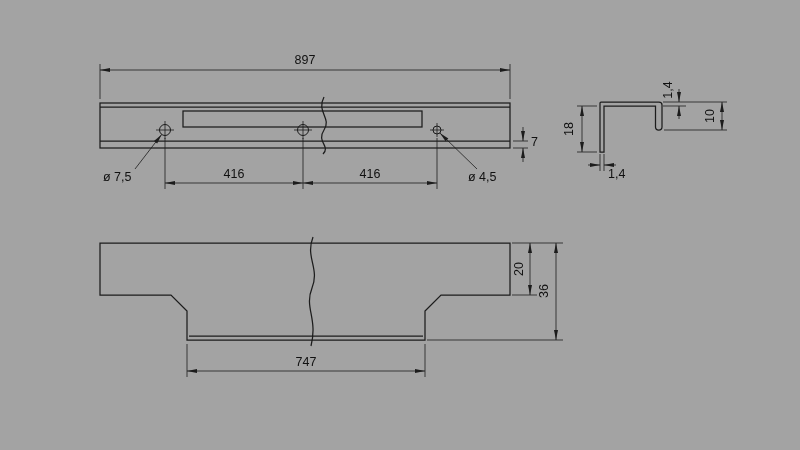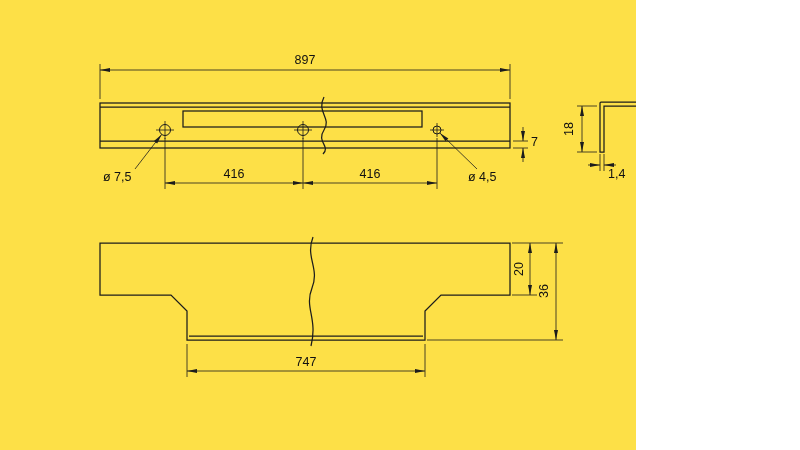--- a/index.html
+++ b/index.html
@@ -1,16 +1,16 @@
 <!DOCTYPE html>
 <html><head>
 <meta charset="utf-8">
 <style>
   html,body{margin:0;padding:0;background:#ffffff;}
-  .canvas{position:relative;width:636px;height:450px;background:#fde047;overflow:hidden;}
+  .canvas{position:relative;width:800px;height:450px;background:#a3a3a3;overflow:hidden;}
   svg{display:block;}
   .ol{stroke:#1c1c1c;stroke-width:1.25;fill:none;}
   .hl{stroke:#1c1c1c;stroke-width:1;fill:none;}
   .tl{stroke:#1c1c1c;stroke-width:0.8;fill:none;}
   .dt{font-family:"Liberation Sans",sans-serif;font-size:12.5px;fill:#111111;}
 </style>
 </head>
 <body>
 
 <div class="canvas">

